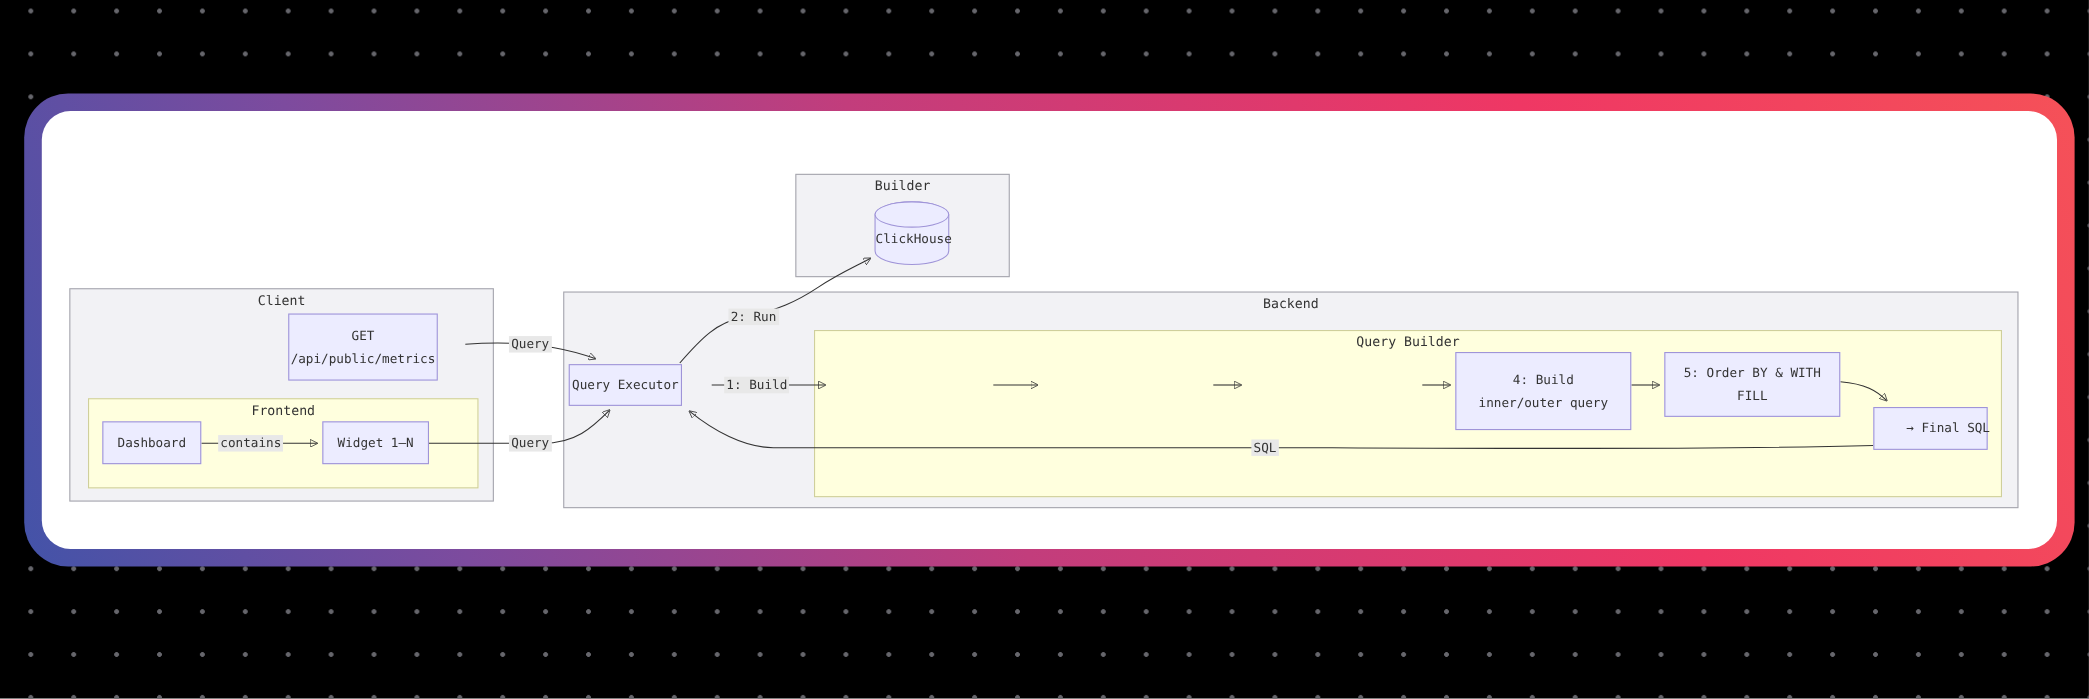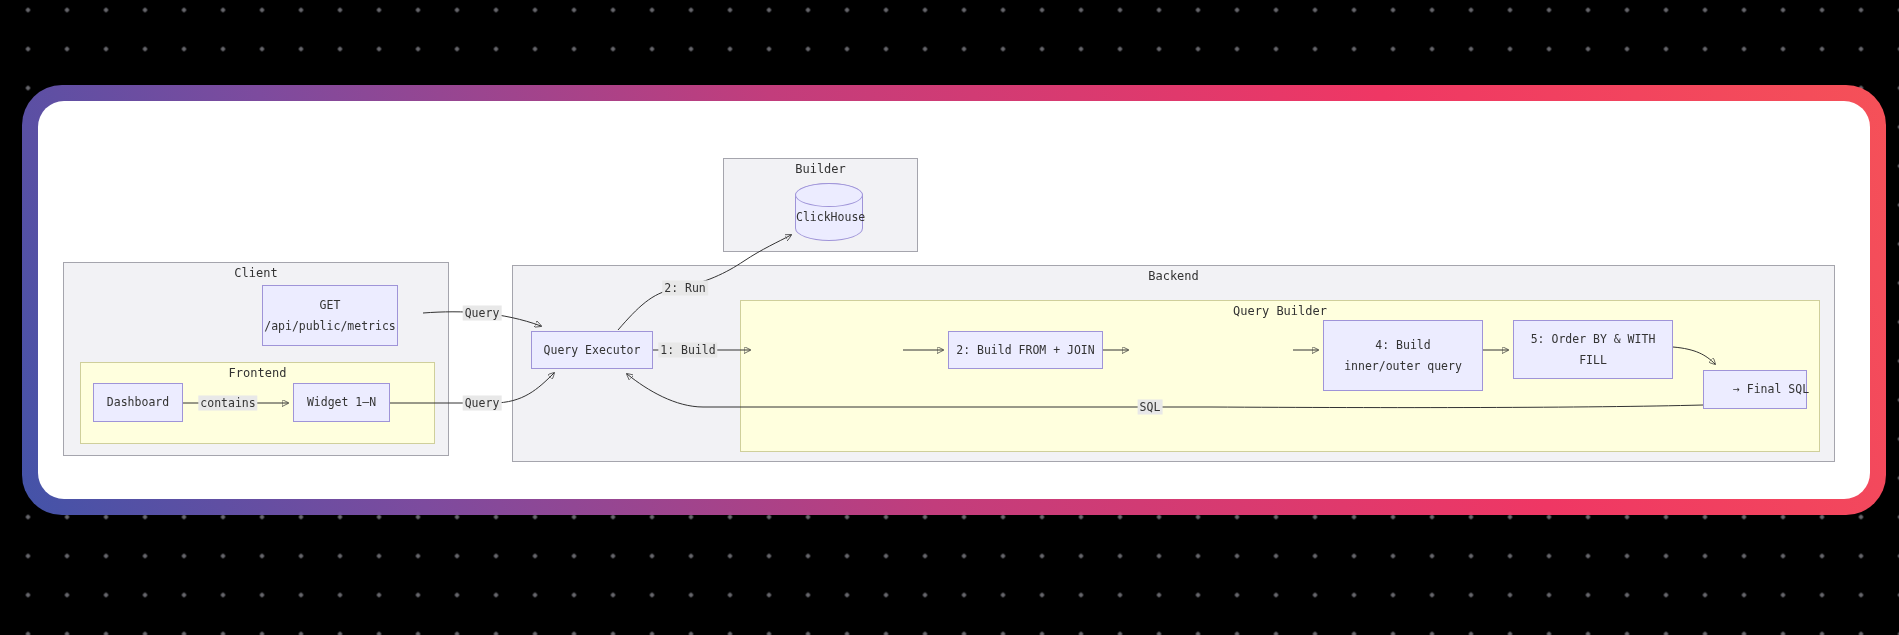--- a/index.html
+++ b/index.html
@@ -113,25 +113,22 @@
         </div>
         <div class="node" style="left:55px; top:282px; width:90px; height:39px;">
           <span>Dashboard</span>
         </div>
         <div class="node" style="left:255px; top:282px; width:97px; height:39px;">
           <span>Widget 1–N</span>
         </div>
         <div class="cyl" style="left:757px; top:82px; width:68px; height:58px;">
           <span>ClickHouse</span>
         </div>
-        <div class="node" style="left:493px; top:230px; width:122px; height:38px;">
+        <div class="node" style="left:479px; top:230px; width:103px; height:38px;">
           <span>Query Executor</span>
-        </div>
-        <div class="node" style="left:910px; top:230px; width:155px; height:38px;">
-          <span>2: Build FROM + JOIN</span>
         </div>
         <div class="node" style="left:1285px; top:219px; width:160px; height:71px;">
           <span>4: Build</span>
           <span>inner/outer query</span>
         </div>
         <div class="node" style="left:1475px; top:219px; width:160px; height:59px;">
           <span>5: Order BY &amp; WITH</span>
           <span>FILL</span>
         </div>
         <div class="node" style="left:1665px; top:269px; width:104px; height:39px;padding-left:32px;">

